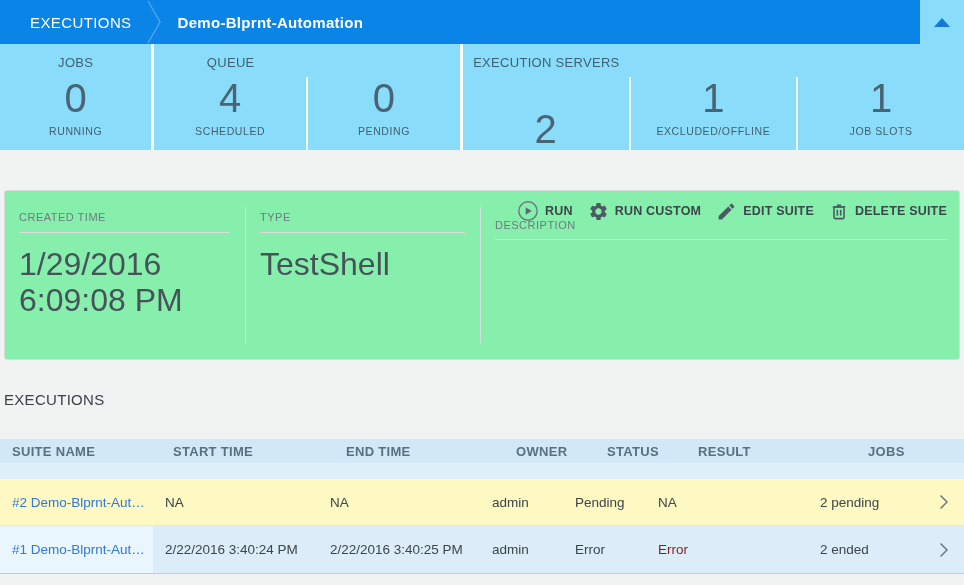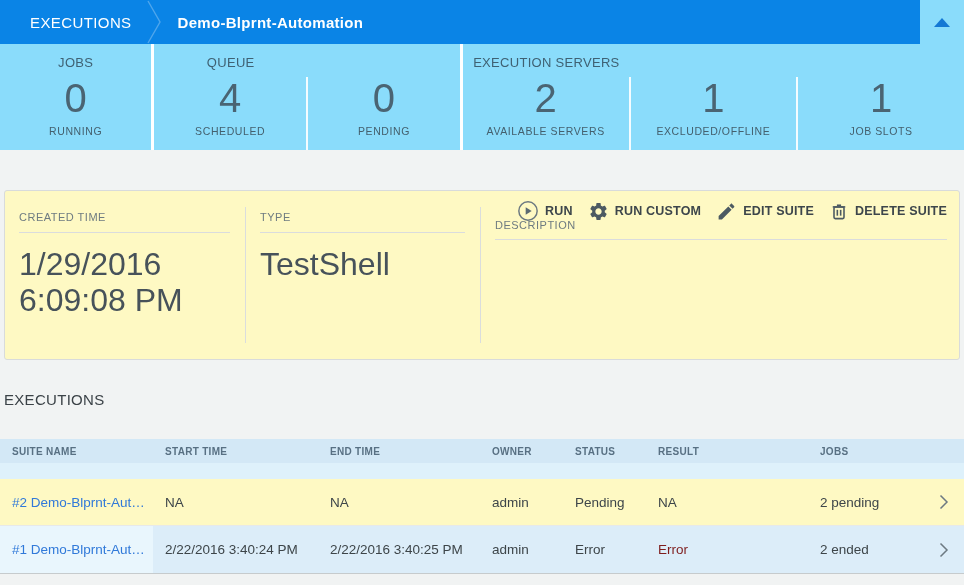--- a/index.html
+++ b/index.html
@@ -48,21 +48,21 @@
   .stat-cell {
     flex:1; display:flex; flex-direction:column; align-items:center; justify-content:flex-end;
   }
   .stat-cell + .stat-cell { border-left:2px solid rgba(255,255,255,.9); }
   .stat-value { font-size:40px; font-weight:300; color:#4a6473; line-height:42px; }
   .stat-label { font-size:10.5px; letter-spacing:.6px; color:#44606e; padding:6px 4px 13px; }
 
   
   .card {
     margin:40px 4px 0; height:170px;
-    background:#fef9c3; border:1px solid #d8dbdb; border-radius:3px;
+    background:#86efac; border:1px solid #d8dbdb; border-radius:3px;
     display:flex;
   }
   .vdiv { width:1px; background:#dadddd; margin:16px 0; }
   .card-col { padding:20px 15px 0 14px; }
   .col-created { width:240px; }
   .col-type { width:234px; }
   .col-desc { flex:1; position:relative; padding-right:12px; }
   .field-label { font-size:11px; letter-spacing:.5px; color:#6e7b81; }
   .col-desc .field-label { position:absolute; left:14px; bottom:auto; top:28px; }
   .field-hr { height:1px; background:#dadcdd; margin-top:9px; }
@@ -81,21 +81,21 @@
 
   
   .section-title { margin:31px 0 0 4px; font-size:15px; color:#3b4247; letter-spacing:.3px; }
 
   .table { margin-top:31px; }
   .trow {
     display:grid;
     grid-template-columns:153px 165px 162px 83px 83px 162px 1fr 40px;
     align-items:center;
   }
-  .thead { height:24px; background:#d3e8f6; font-size:10px; color:#587083; font-weight:bold; letter-spacing:.3px; }
+  .thead { height:24px; background:#d3e8f6; font-size:13px; color:#587083; font-weight:bold; letter-spacing:.3px;gap:8px; }
   .thead-strip { height:16px; background:#def1fb; }
   .cell { padding-left:12px; overflow:hidden; white-space:nowrap; text-overflow:ellipsis; }
   .row { height:47px; background:#fef9c3; border-bottom:1px solid #e7e9e9; font-size:13.5px; color:#3d4549; cursor:pointer; }
   .row.alt { height:48px; background:#dcedf9; border-bottom:1px solid #c6cbcd; }
   .suite-cell { height:100%; display:flex; align-items:center; }
   .row.alt .suite-cell { background:#e9f6fd; }
   .suite-link { color:#3079d9; text-decoration:none; cursor:pointer; }
   .chev-cell { display:flex; justify-content:center; padding-left:0; cursor:pointer; }
 </style>
 </head>
@@ -140,21 +140,20 @@
         <div class="stat-value">0</div>
         <div class="stat-label">PENDING</div>
       </div>
     </div>
   </div>
   <div class="stat-group g3">
     <div class="stat-title">EXECUTION SERVERS</div>
     <div class="stat-cells">
       <div class="stat-cell">
         <div class="stat-value">2</div>
-        <div class="stat-label">AVAILABLE SERVERS</div>
       </div>
       <div class="stat-cell">
         <div class="stat-value">1</div>
         <div class="stat-label">EXCLUDED/OFFLINE</div>
       </div>
       <div class="stat-cell">
         <div class="stat-value">1</div>
         <div class="stat-label">JOB SLOTS</div>
       </div>
     </div>

